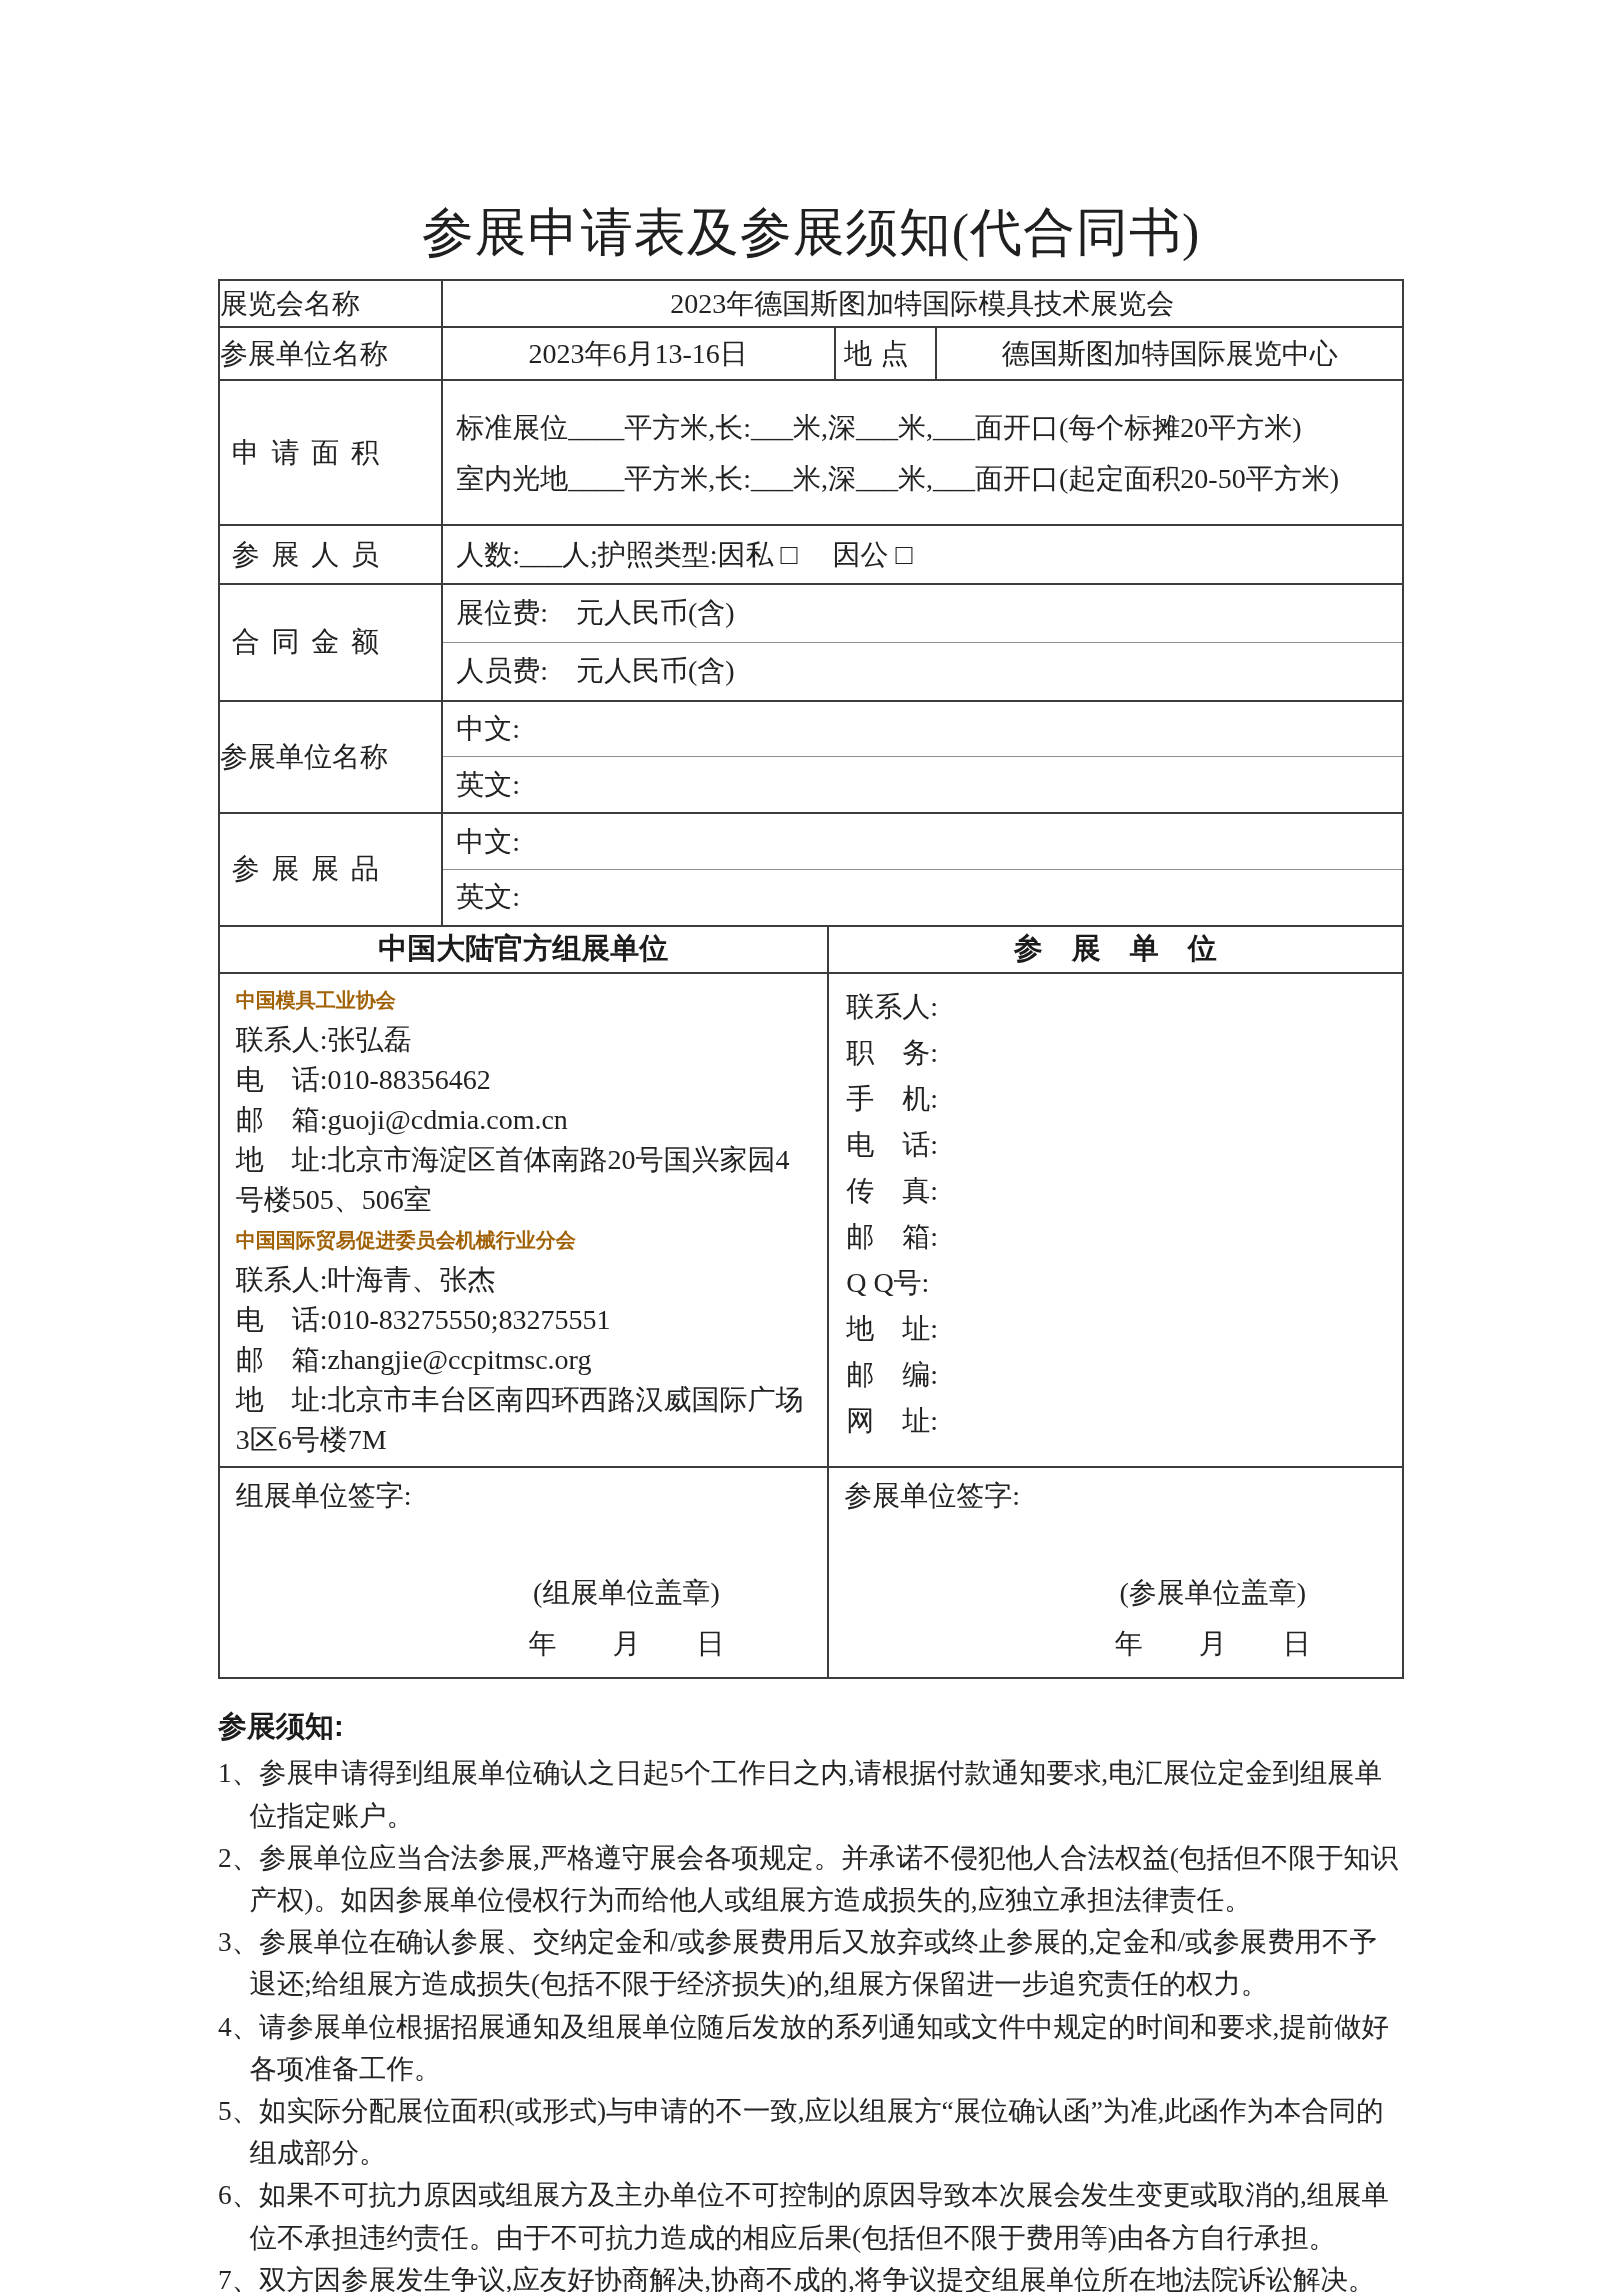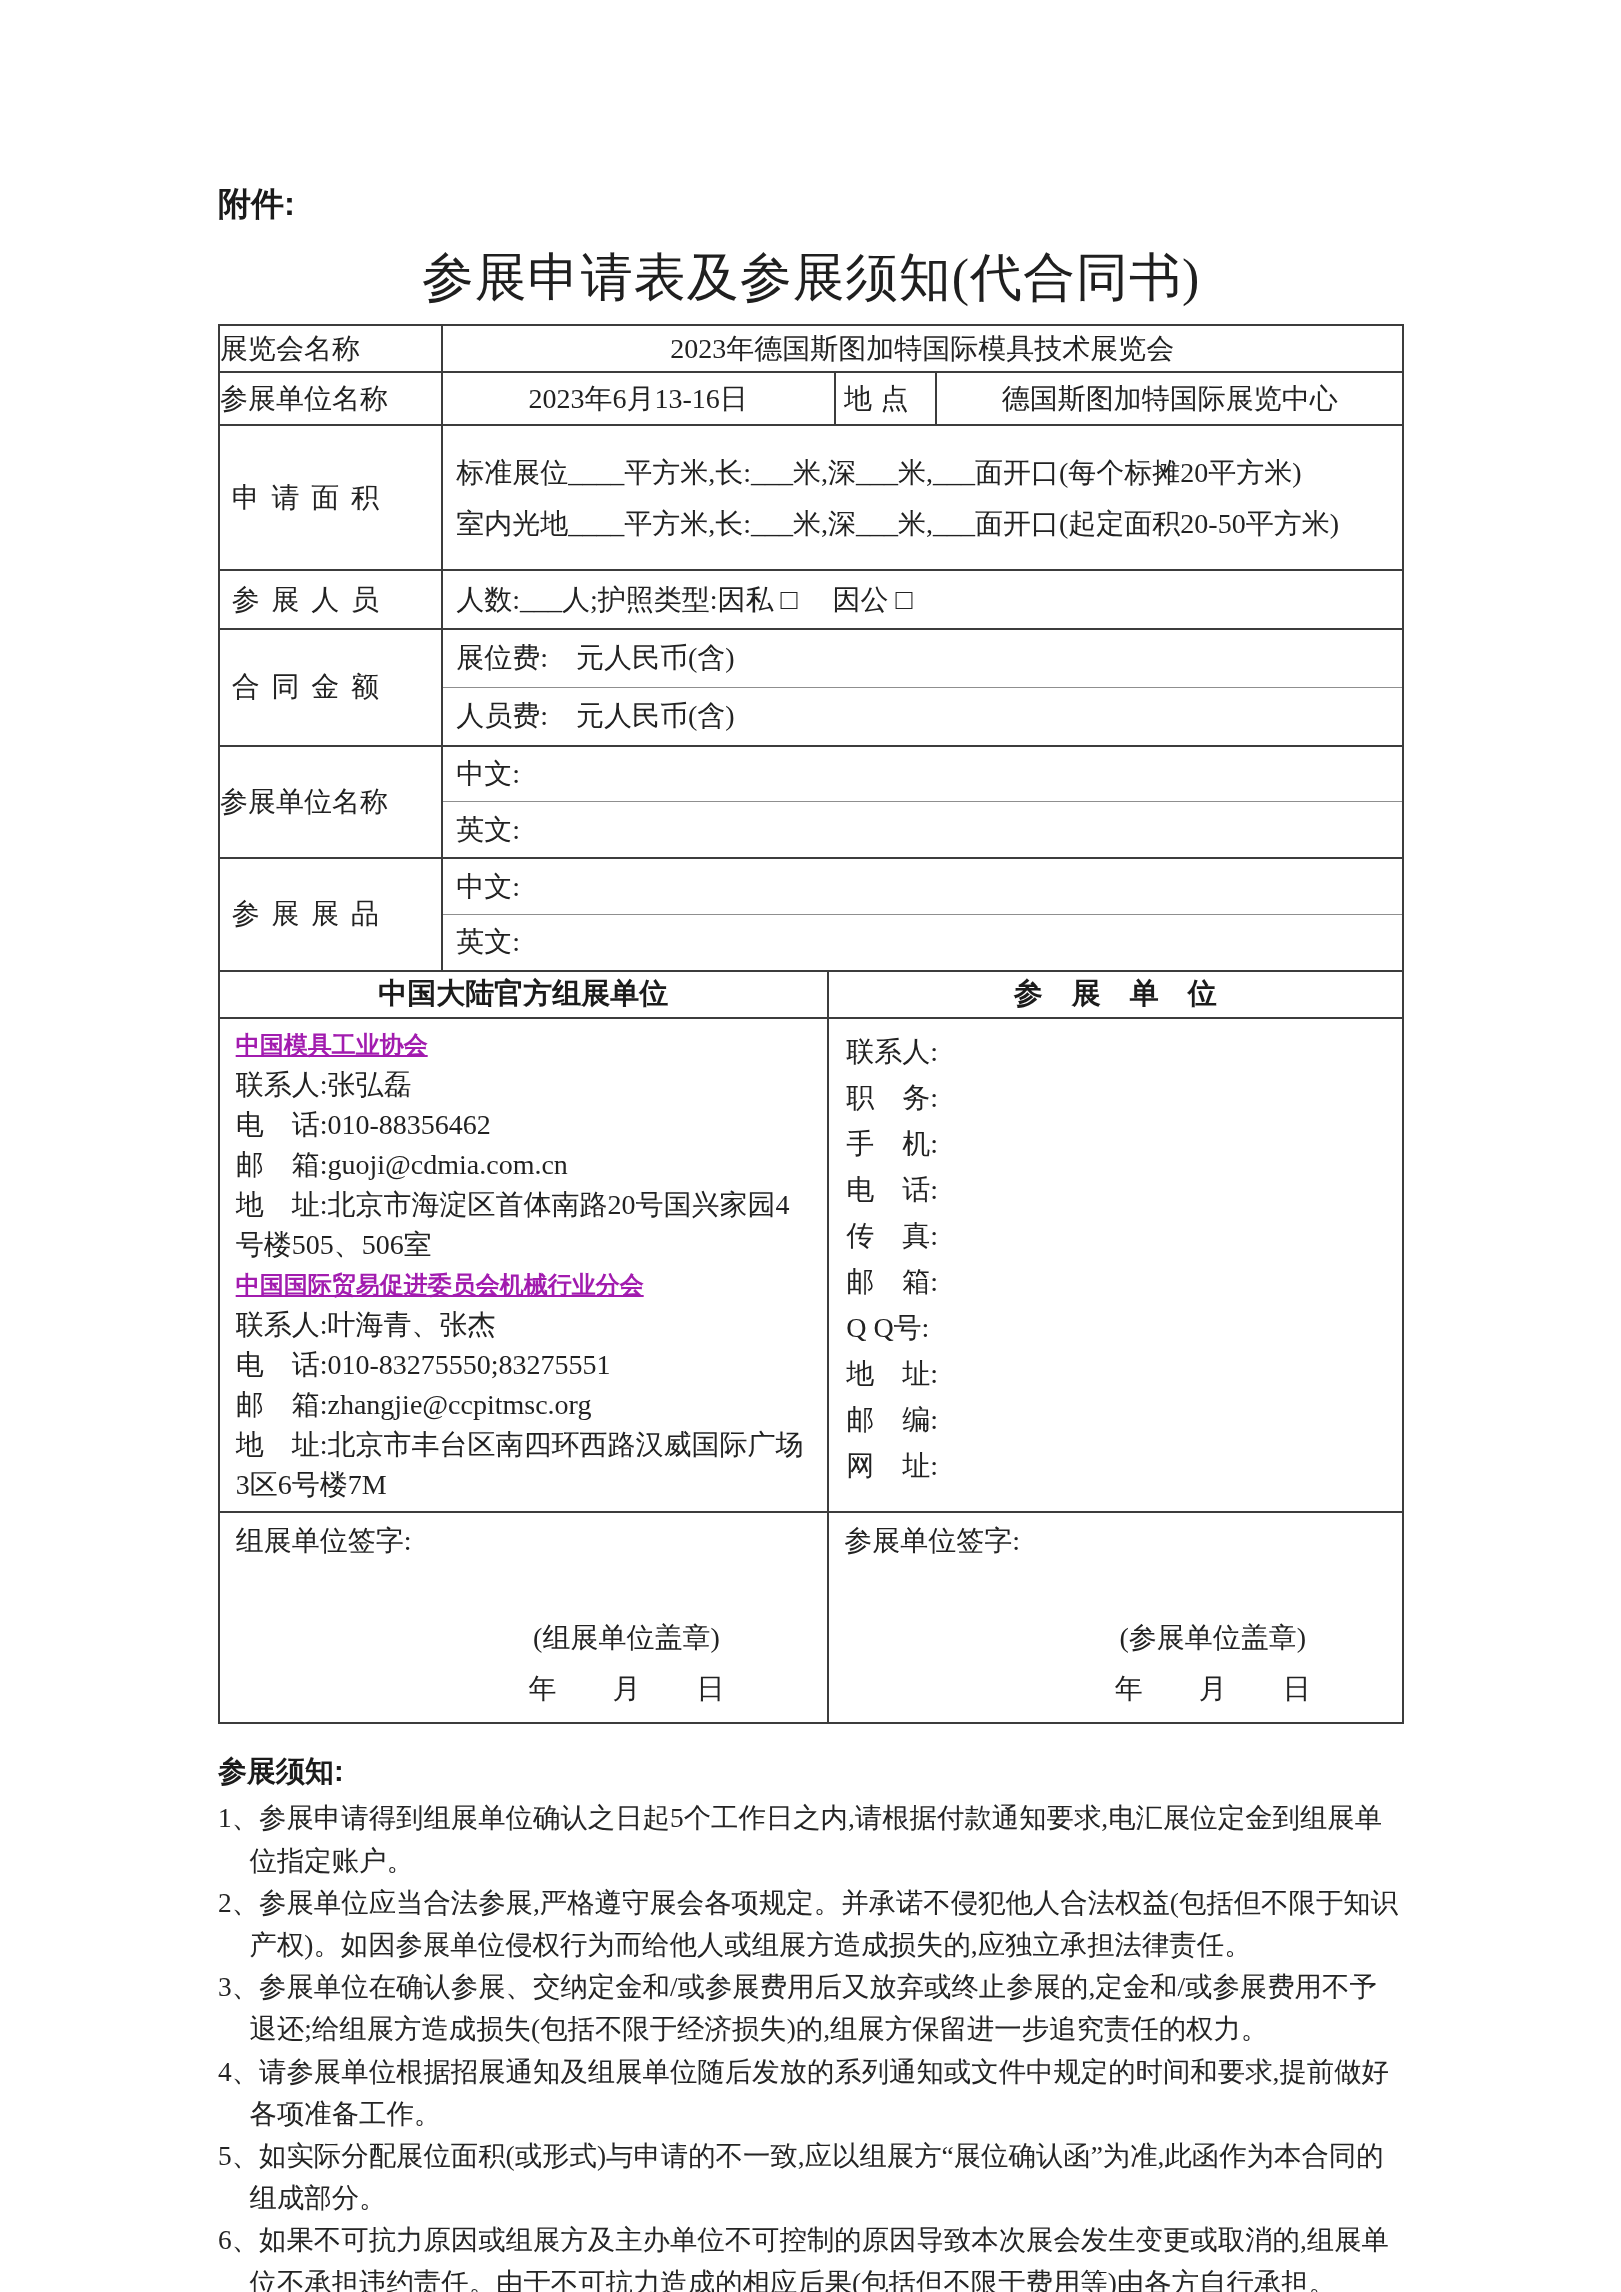--- a/index.html
+++ b/index.html
@@ -34,42 +34,41 @@
   .thin-b{border-bottom:1px solid #8f8f8f;}
   .thin-t{border-top:1px solid #8f8f8f;}
   .hdr{
     font-family:"Liberation Sans","DejaVu Sans",sans-serif;font-weight:bold;
     text-align:center;font-size:29px;height:45px;color:#1b1b1b;
   }
   .contact-left{vertical-align:top;padding:5.9px 15.7px;line-height:40px;}
   .contact-right{vertical-align:top;padding:9.8px 17.6px;line-height:46px;}
   .org-name{
     font-family:"Liberation Sans","DejaVu Sans",sans-serif;
-    font-weight:bold;font-size:24px;color:#a21caf;text-decoration:underline;
+    font-weight:bold;font-size:20px;color:#a16207;
   }
   .sign-cell{height:190px;vertical-align:top;position:relative;padding:9.8px 15.7px;box-sizing:content-box;}
   .stamp-block{position:absolute;right:0;bottom:13.7px;width:66%;text-align:center;}
   .stamp-date{margin-top:13.7px;}
   .notes{margin-top:27.4px;}
   .notes-title{
     font-family:"Liberation Sans","DejaVu Sans",sans-serif;font-weight:bold;
     font-size:29px;color:#1b1b1b;margin-bottom:5.9px;
   }
   .note-item{
     font-size:27.4px;line-height:1.54;color:#242424;
     padding-left:1.15em;text-indent:-1.15em;
   }
 </style>
 </head>
 <body>
 
 <div class="page">
   <div class="content">
 
-    <div class="attachment">附件:</div>
     <div class="doc-title">参展申请表及参展须知(代合同书)</div>
 
     <table class="tbl-top">
       <colgroup>
         <col style="width:18.8%">
           <col style="width:33.2%">
           <col style="width:8.6%">
           <col style="width:39.4%">
       </colgroup>
       <tbody>

